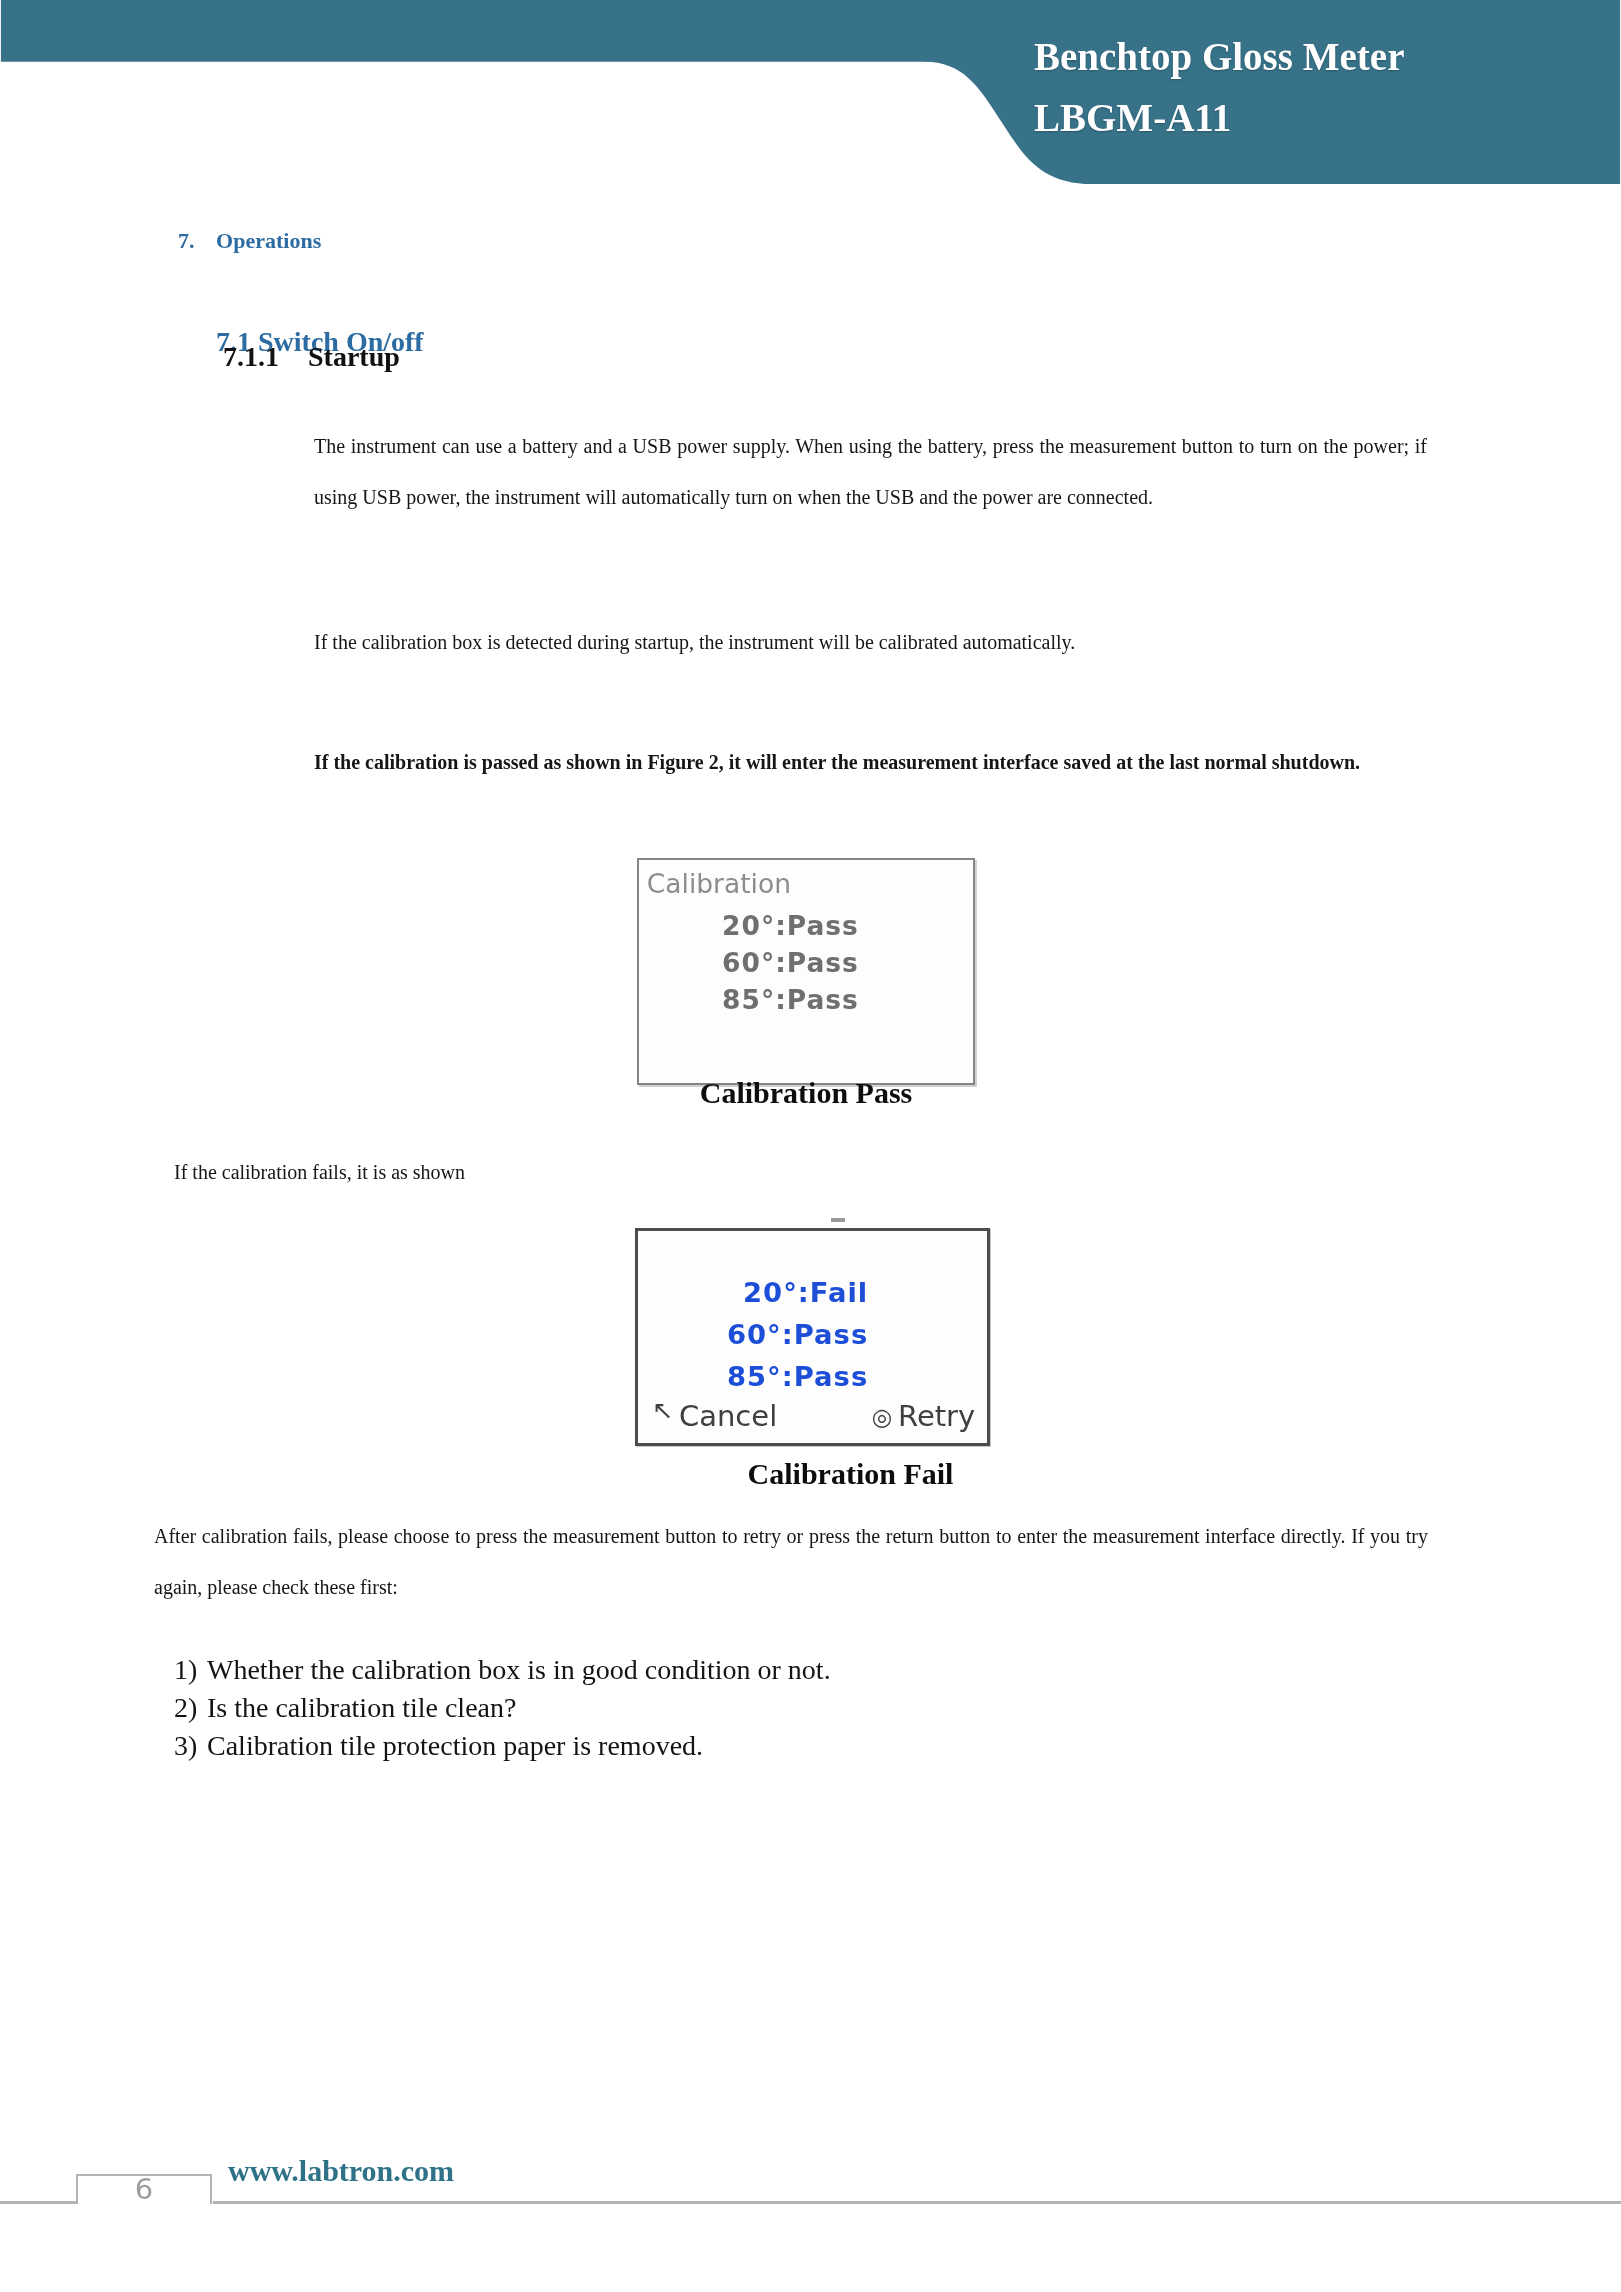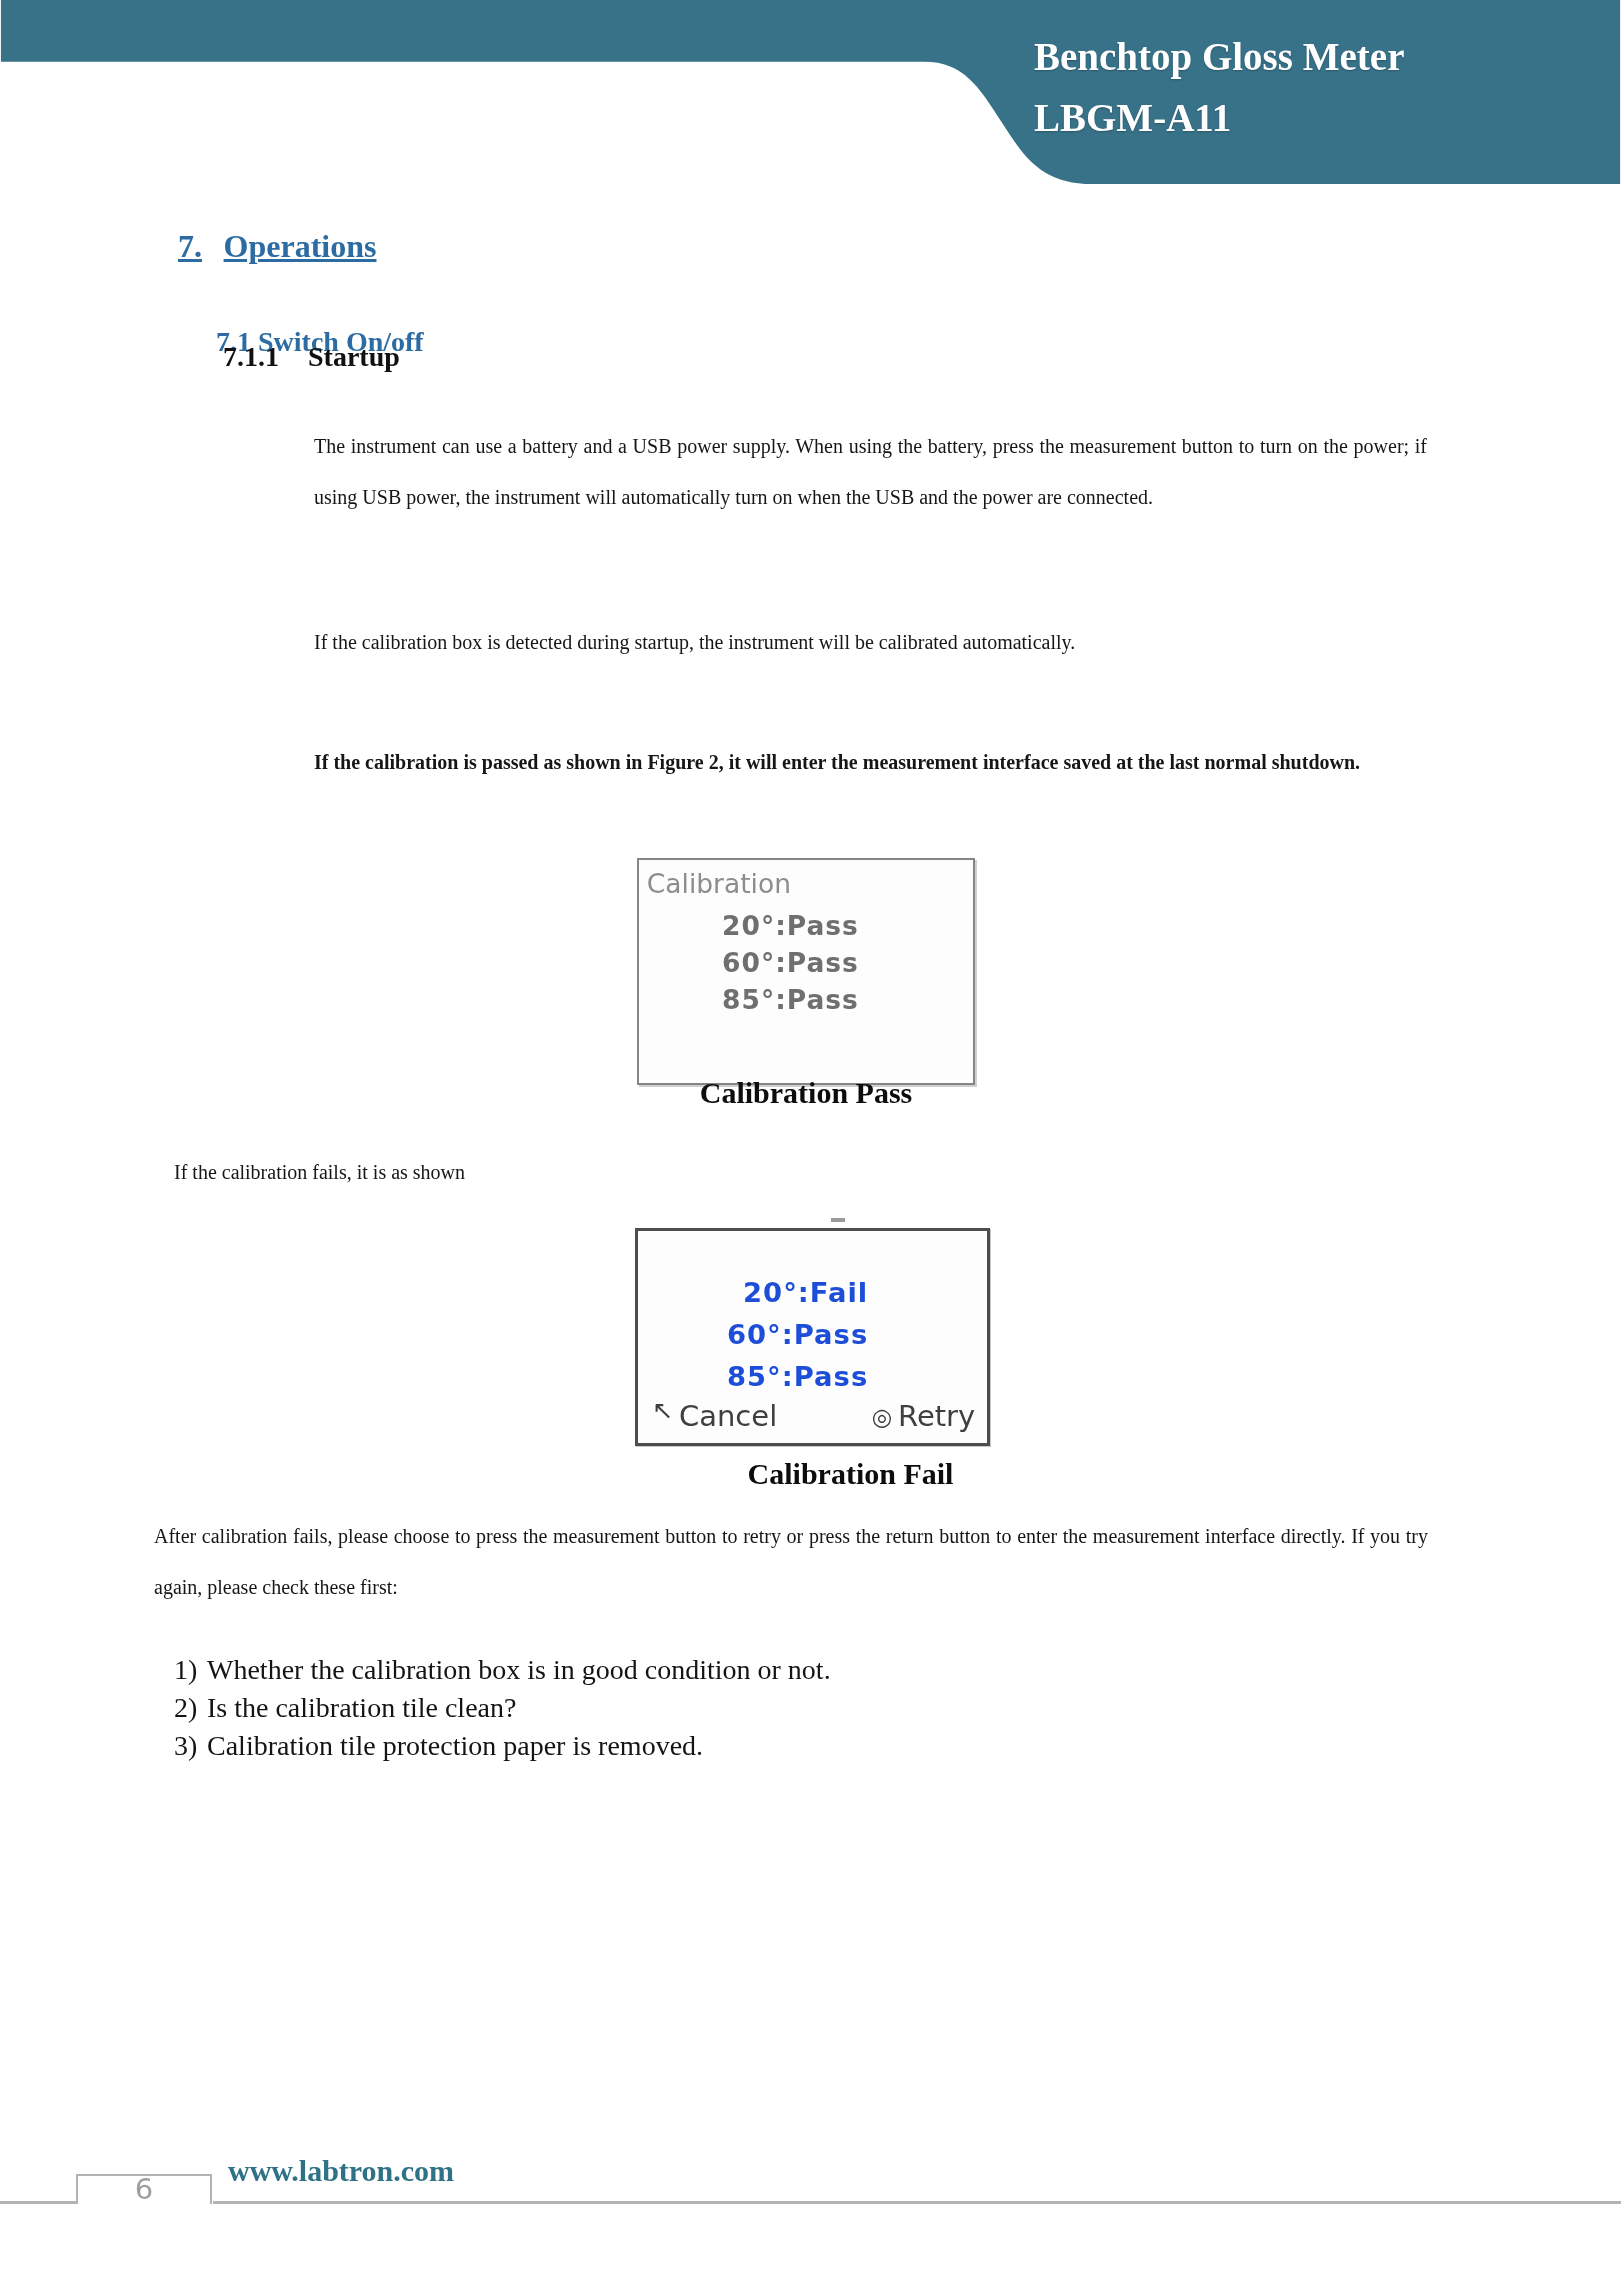--- a/index.html
+++ b/index.html
@@ -12,21 +12,21 @@
 
   
   .header-svg { position:absolute; top:0; left:0; }
   .banner-title {
     position:absolute; left:1034px; top:25.5px; width:549px;
     color:#ffffff; font-weight:bold; font-size:39px; line-height:61px;
     text-shadow:0 1px 2px rgba(0,0,0,0.25);
   }
 
   
-  .h1 { position:absolute; left:178px; top:228px; color:#2d6ca3; font-weight:bold; font-size:32px;text-decoration:underline; }
+  .h1 { position:absolute; left:178px; top:228px; color:#2d6ca3; font-weight:bold; font-size:22px; }
   .h1 .num { margin-right:21.6px; }
   .h2 { position:absolute; left:216px; top:326px; color:#2d6ca3; font-weight:bold; font-size:28px; }
   .h3 { position:absolute; left:223px; top:341px; color:#111; font-weight:bold; font-size:28px; }
   .h3 .num { margin-right:29px; }
 
   
   .body-par {
     position:absolute; font-size:20px; line-height:51px;
     text-align:justify; color:#161616;
   }

